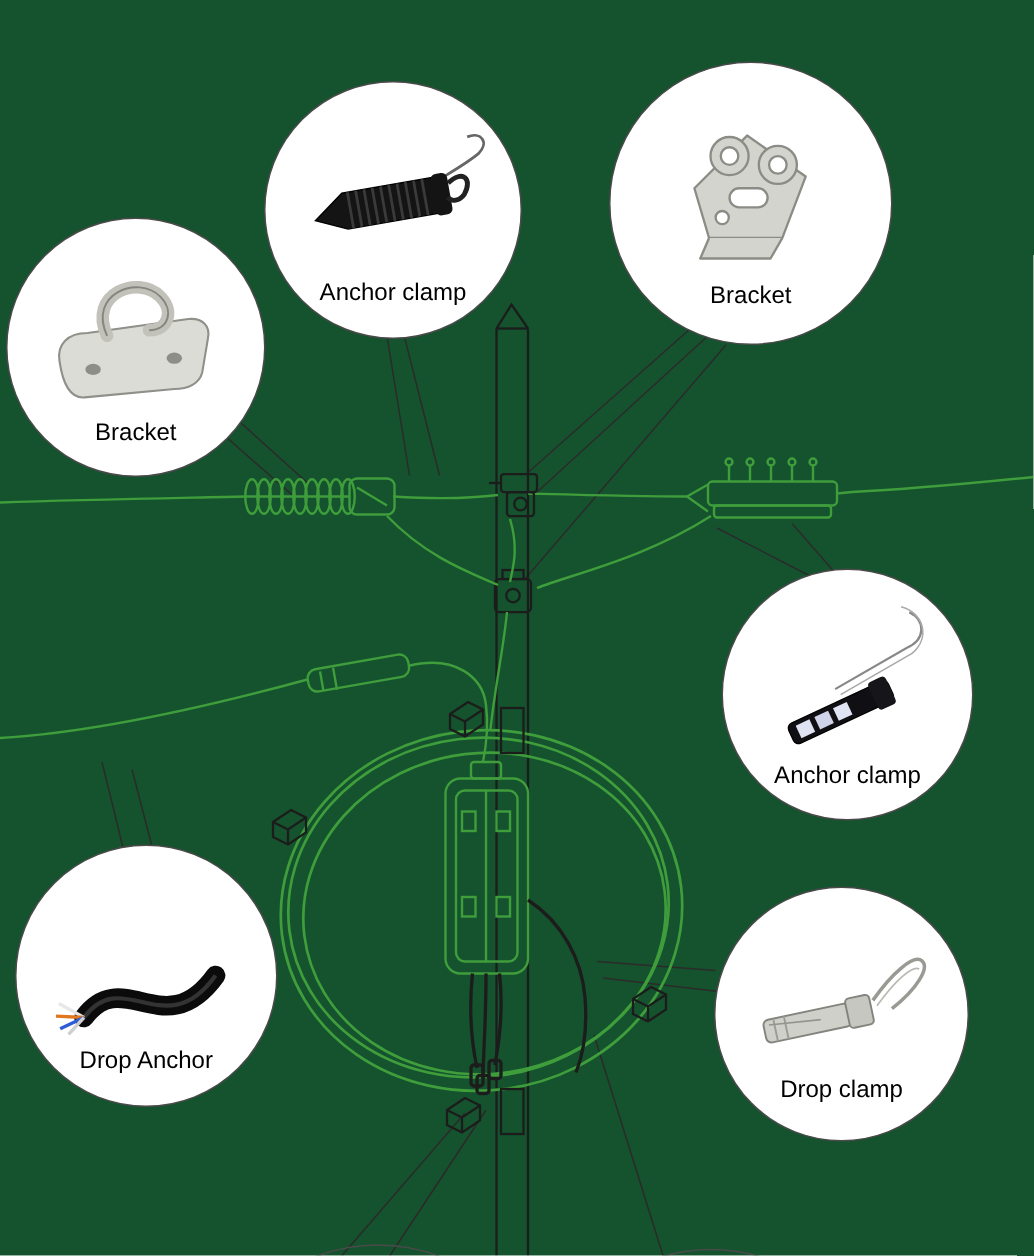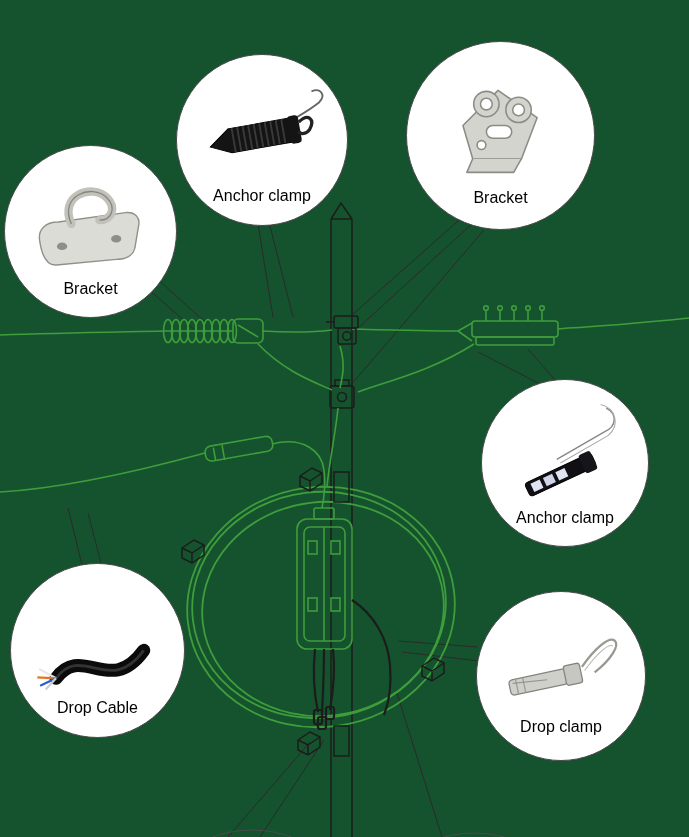--- a/index.html
+++ b/index.html
@@ -230,21 +230,21 @@
     <svg width="142" height="112" viewBox="0 0 150 120">
       <path d="M30,100 C58,62 88,120 124,70" fill="none" stroke="#0b0b0b" stroke-width="14" stroke-linecap="round"></path>
       <path d="M30,100 C58,62 88,120 124,70" fill="none" stroke="#333" stroke-width="3"></path>
       <g stroke-width="2.4" fill="none">
         <path d="M30,100 L12,90" stroke="#e8e8e8"></path>
         <path d="M30,100 L10,99" stroke="#e0761d"></path>
         <path d="M30,100 L13,108" stroke="#2c5cd8"></path>
         <path d="M30,100 L19,112" stroke="#cfcfcf"></path>
       </g>
     </svg>
-    <div class="label">Drop Cable</div>
+    <div class="label">Drop Anchor</div>
   </div>
 
   <div class="callout" style="left:476px; top:591px; width:170px; height:170px;">
     <svg width="140" height="100" viewBox="0 0 150 110">
       <path d="M98,56 C112,36 128,22 134,27 C140,32 130,48 112,62" fill="none" stroke="#9a9a94" stroke-width="2.6"></path>
       <path d="M101,60 C114,42 127,30 132,33" fill="none" stroke="#b8b8b2" stroke-width="1.2"></path>
       <g transform="rotate(-12 70 70)">
         <rect x="18" y="60" width="64" height="17" rx="4" fill="#cfd0ca" stroke="#84847e" stroke-width="1.4"></rect>
         <path d="M26,60 V77 M34,60 V77" stroke="#9c9c96" stroke-width="1.4" fill="none"></path>
         <rect x="80" y="57" width="18" height="22" rx="3" fill="#c6c7c1" stroke="#84847e" stroke-width="1.4"></rect>

